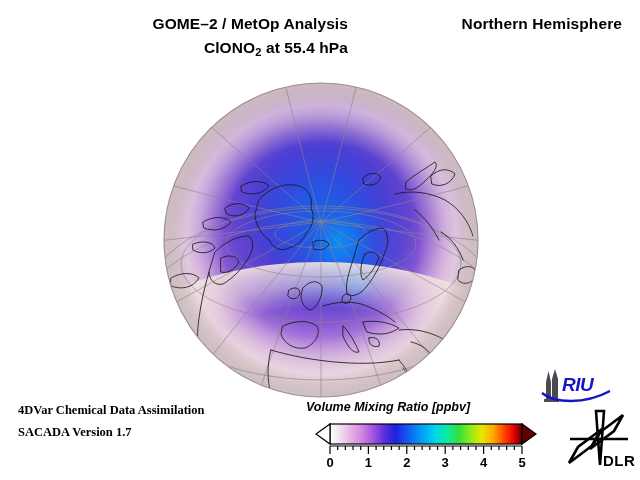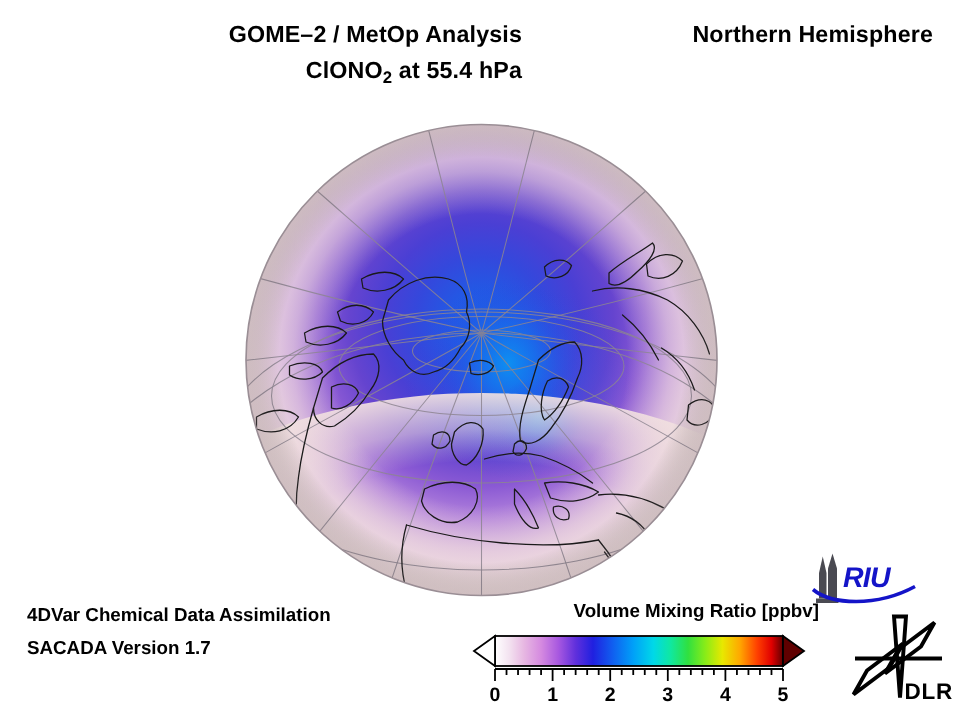--- a/index.html
+++ b/index.html
@@ -53,41 +53,43 @@
     height: 316px;
   }
   #globe-svg { display: block; width: 316px; height: 316px; }
 
   
   #footer-left {
     position: absolute;
     left: 18px;
     top: 399px;
     width: 300px;
+    font-family: Liberation Serif, serif;
   }
   .foot-line {
     font-size: 12.5px;
     font-weight: bold;
     line-height: 22px;
     white-space: nowrap;
   }
 
   
   #colorbar-block {
     position: absolute;
     left: 306px;
     top: 399px;
     width: 240px;
   }
   #cb-title {
     font-size: 12.5px;
     font-weight: bold;
-    text-align: right;
+    text-align: left;
     line-height: 16px;
     white-space: nowrap;
+    font-style: italic;
   }
   #cb-svg { display: block; margin-top: 5px; }
 
   
   #logo-riu {
     position: absolute;
     left: 540px;
     top: 369px;
     width: 72px;
     height: 34px;

